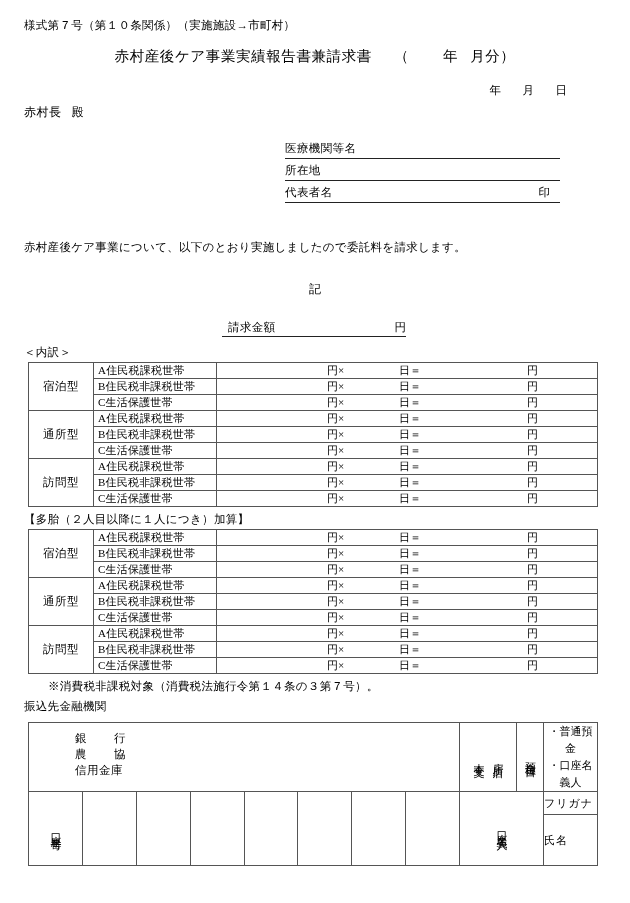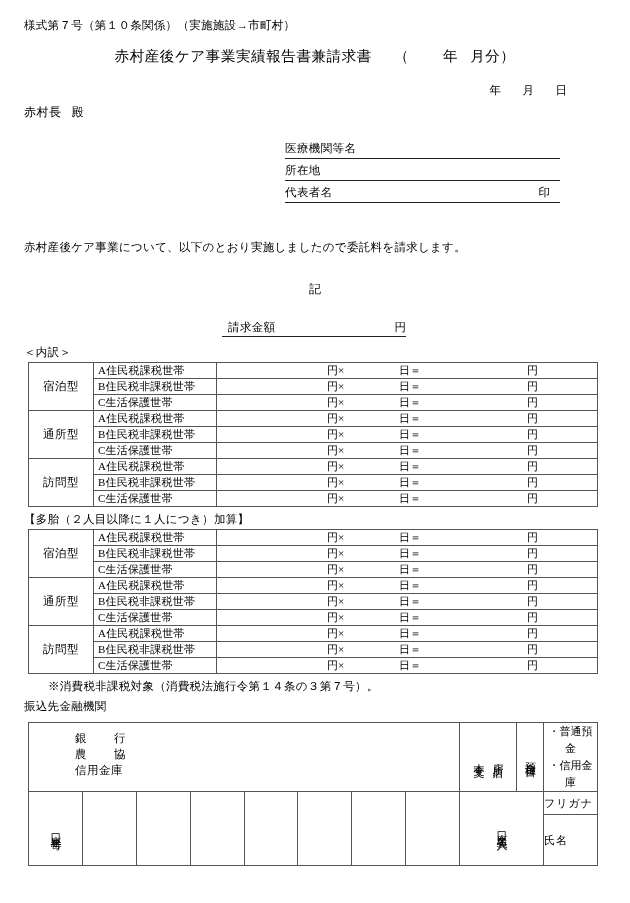--- a/index.html
+++ b/index.html
@@ -501,21 +501,21 @@
           <div class="vcols">
             <span class="vtext">本支支</span>
             <span class="vtext">店所店</span>
           </div>
         </td>
         <td class="deposit-label">
           <span class="vtext">預金種目</span>
         </td>
         <td class="deposit-opts">
           <div>・普通預金</div>
-          <div>・信用金庫</div>
+          <div>・口座名義人</div>
         </td>
       </tr>
       <tr>
         <td class="acct-no-label" rowspan="2">
           <span class="vtext">口座番号</span>
         </td>
         <td class="digit-box" rowspan="2"></td>
         <td class="digit-box" rowspan="2"></td>
         <td class="digit-box" rowspan="2"></td>
         <td class="digit-box" rowspan="2"></td>

